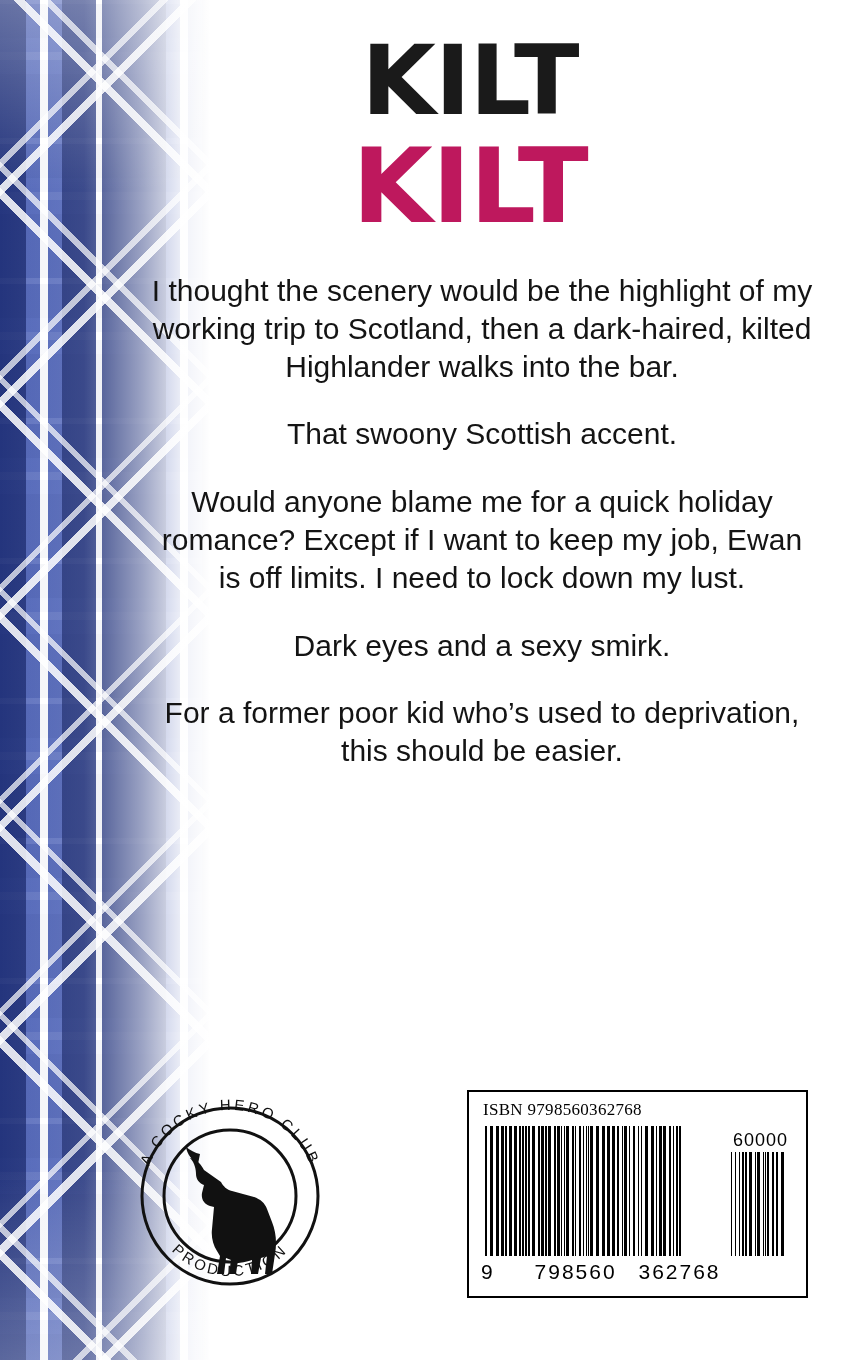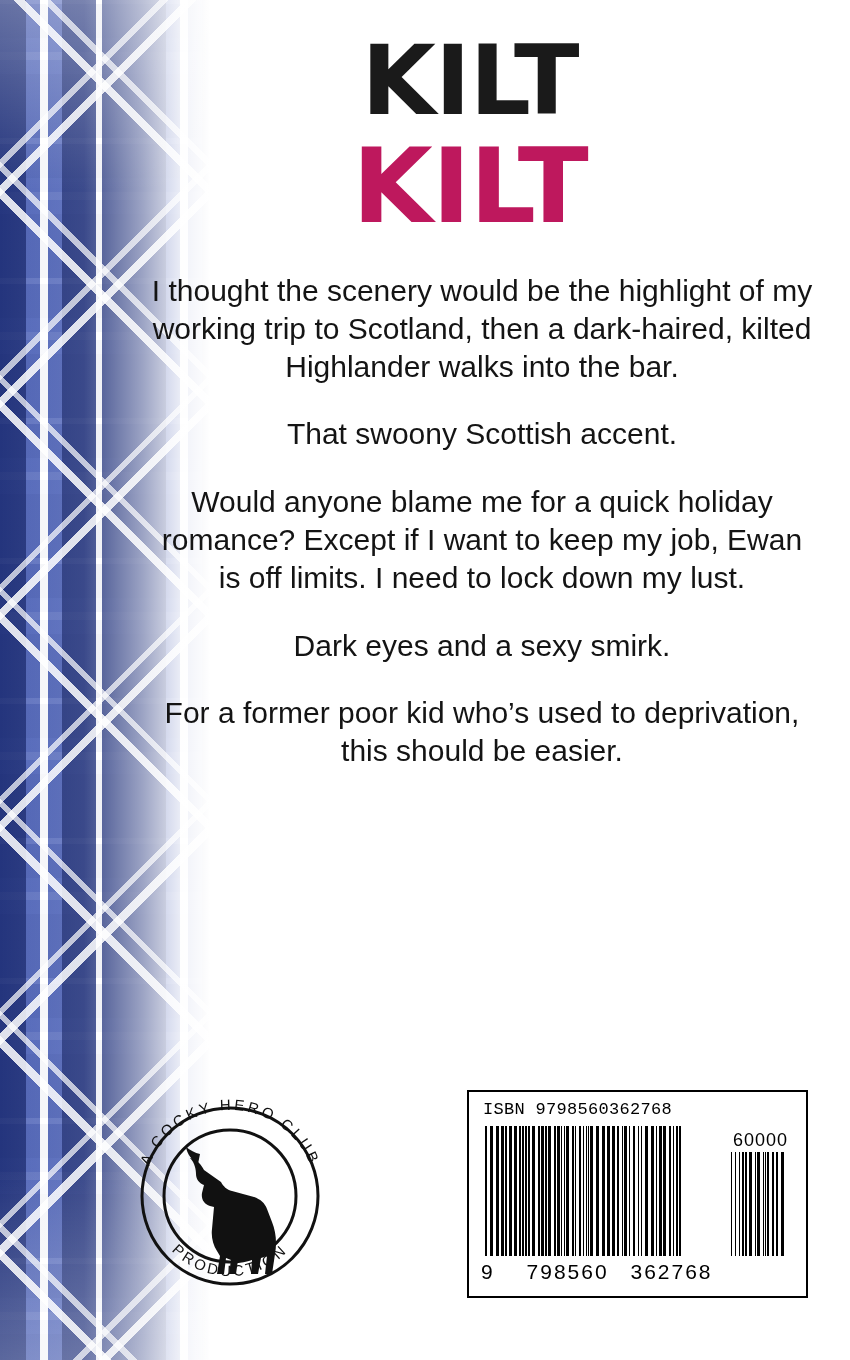--- a/index.html
+++ b/index.html
@@ -170,21 +170,21 @@
     width: 341px;
     height: 208px;
     background: #ffffff;
     border: 2px solid #000000;
     box-sizing: border-box;
   }
   .isbn-text {
     position: absolute;
     left: 14px;
     top: 8px;
-    font-family: Liberation Mono, monospace;
+    font-family: Liberation Serif, serif;
     font-size: 17px;
     color: #000;
     letter-spacing: 0.3px;
   }
   .addon-text {
     position: absolute;
     right: 18px;
     top: 38px;
     font-family: "Liberation Sans", sans-serif;
     font-size: 18px;
@@ -400,18 +400,18 @@
           <div class="bar space" style="width:3px"></div>
           <div class="bar" style="width:2px"></div>
           <div class="bar space" style="width:2px"></div>
           <div class="bar" style="width:2px"></div>
           <div class="bar space" style="width:3px"></div>
           <div class="bar" style="width:3px"></div>
         </div>
 
       <div class="digits-main">
         <span>9</span>
-        <span style="margin-left:24px">798560</span>
+        <span style="margin-left:32px">798560</span>
         <span style="margin-left:14px">362768</span>
       </div>
     </div>
   </div>
 </div>
 
 </body></html>

